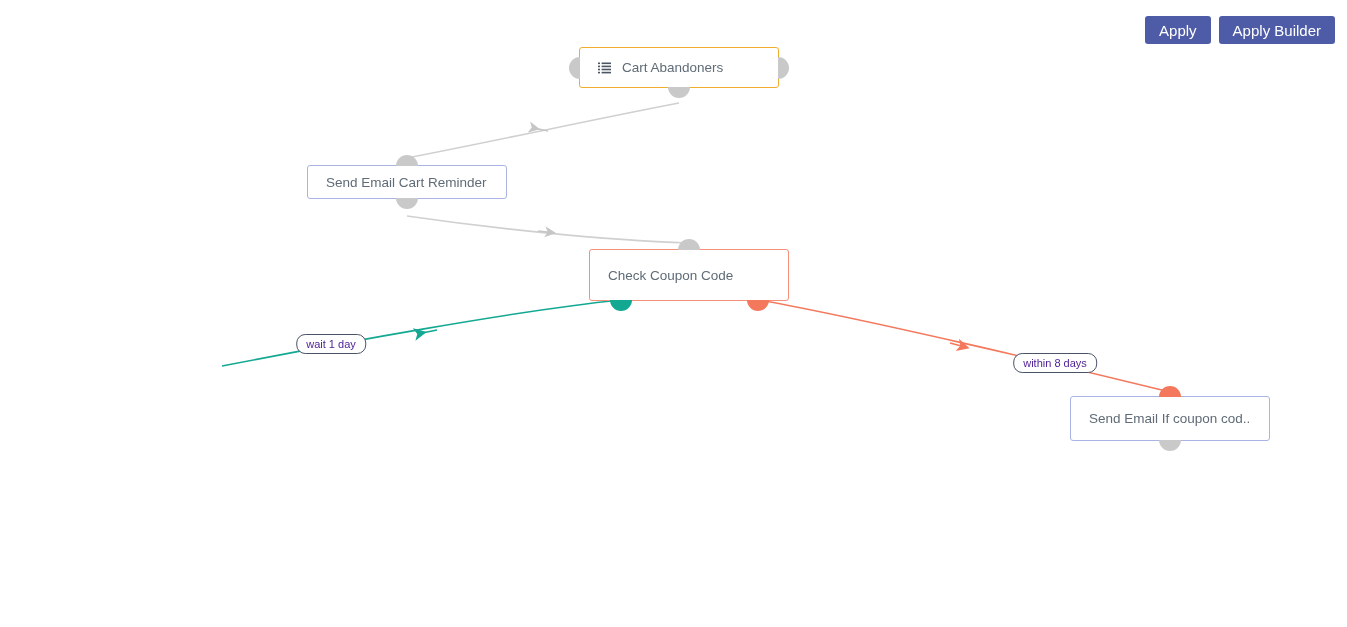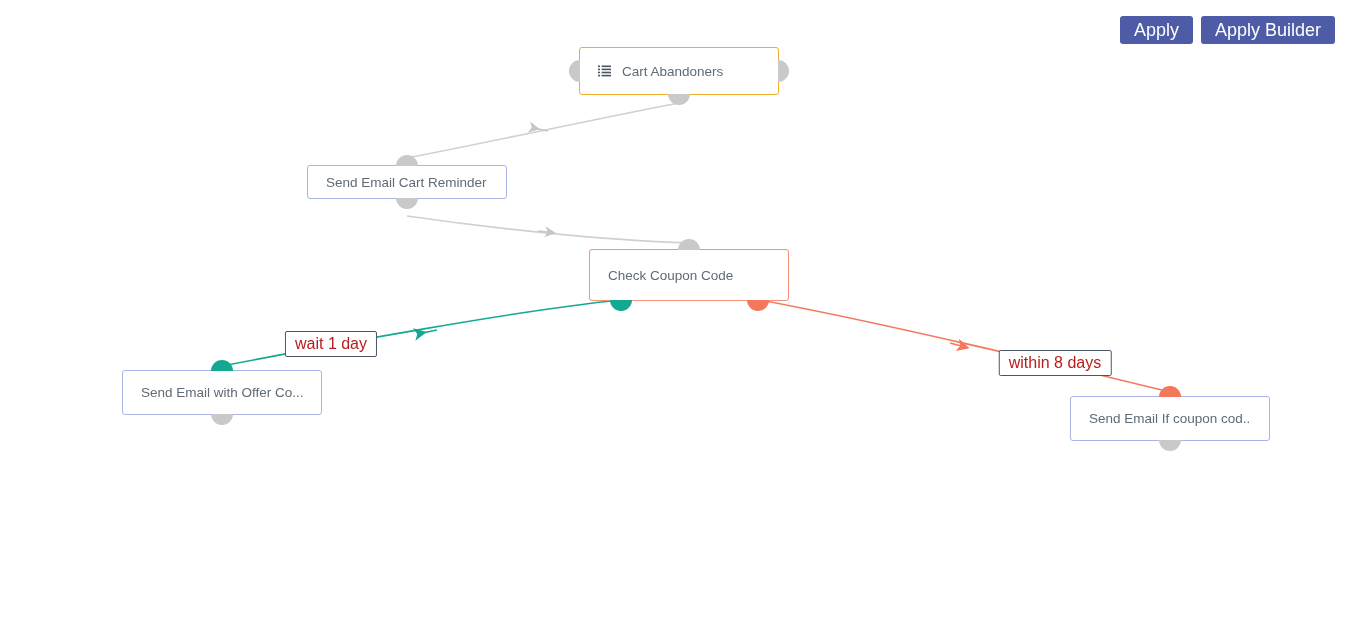--- a/index.html
+++ b/index.html
@@ -27,21 +27,21 @@
     display: flex;
     gap: 8px;
     z-index: 40;
   }
   .tb-btn {
     background: #4e5ba6;
     color: #ffffff;
     border: none;
     border-radius: 3px;
     font-family: "Liberation Sans", sans-serif;
-    font-size: 18px;
+    font-size: 15px;
     line-height: 1;
     padding: 8px 14px;
     height: 28px;
     cursor: pointer;
     white-space: nowrap;
     display: inline-flex;
     align-items: center;
     justify-content: center;
   }
 
@@ -120,24 +120,24 @@
     transform: translateY(-50%);
   }
   .handle.teal { background: #13a892; }
   .handle.coral { background: #f4785c; }
 
   
   .edge-label {
     position: absolute;
     background: #ffffff;
     border: 1px solid #4a5568;
-    border-radius: 2px;
+    border-radius: 9px;
     padding: 3px 9px;
-    font-size: 16px;
-    color: #b91c1c;
+    font-size: 11px;
+    color: #4c1d95;
     white-space: nowrap;
     z-index: 30;
     cursor: pointer;
     transform: translate(-50%, -50%);
   }
 </style>
 </head>
 <body>
 
 <div id="app">
@@ -171,21 +171,21 @@
       <path d="M407,216 C 490,228 600,240 689,243" fill="none" stroke="#d0d0d0" stroke-width="1.6"></path>
       <path d="M538,231 L552,232.5" fill="none" stroke="#c6c6c6" stroke-width="1.6" marker-end="url(#arrow-gray-r)"></path>
 
       <path d="M620,300 C 520,310 330,345 222,366" fill="none" stroke="#13a892" stroke-width="1.6"></path>
       <path d="M437,330 L422,333" fill="none" stroke="#13a892" stroke-width="1.6" marker-end="url(#arrow-teal-l)"></path>
 
       <path d="M759,300 C 860,318 1060,365 1170,392" fill="none" stroke="#f4785c" stroke-width="1.6"></path>
       <path d="M950,343 L965,347" fill="none" stroke="#f4785c" stroke-width="1.6" marker-end="url(#arrow-coral-r)"></path>
     </svg>
 
-    <div class="node trigger" style="left:579px; top:47px; width:200px; height:48px;">
+    <div class="node trigger" style="left:579px; top:47px; width:200px; height:41px;">
       <span class="node-icon">
         <svg width="13" height="12" viewBox="0 0 13 12" aria-hidden="true">
           <rect x="0" y="0.5" width="2" height="1.6" fill="#4b5563"></rect>
           <rect x="3.6" y="0.5" width="9.4" height="1.6" fill="#4b5563"></rect>
           <rect x="0" y="3.6" width="2" height="1.6" fill="#4b5563"></rect>
           <rect x="3.6" y="3.6" width="9.4" height="1.6" fill="#4b5563"></rect>
           <rect x="0" y="6.7" width="2" height="1.6" fill="#4b5563"></rect>
           <rect x="3.6" y="6.7" width="9.4" height="1.6" fill="#4b5563"></rect>
           <rect x="0" y="9.8" width="2" height="1.6" fill="#4b5563"></rect>
           <rect x="3.6" y="9.8" width="9.4" height="1.6" fill="#4b5563"></rect>
@@ -203,25 +203,20 @@
       <span class="handle bottom" style="left:50%;"></span>
     </div>
 
     <div class="node condition" style="left:589px; top:249px; width:200px; height:52px;">
       <span class="label">Check Coupon Code</span>
       <span class="handle top" style="left:50%;"></span>
       <span class="handle bottom teal" style="left:15.5%;"></span>
       <span class="handle bottom coral" style="left:85%;"></span>
     </div>
 
-    <div class="node" style="left:122px; top:370px; width:200px; height:45px;">
-      <span class="label">Send Email with Offer Co...</span>
-      <span class="handle top teal" style="left:50%;"></span>
-      <span class="handle bottom" style="left:50%;"></span>
-    </div>
 
     <div class="node" style="left:1070px; top:396px; width:200px; height:45px;">
       <span class="label">Send Email If coupon cod...</span>
       <span class="handle top coral" style="left:50%;"></span>
       <span class="handle bottom" style="left:50%;"></span>
     </div>
 
     <div class="edge-label" style="left:331px; top:344px;">wait 1 day</div>
     <div class="edge-label" style="left:1055px; top:363px;">within 8 days</div>
 

